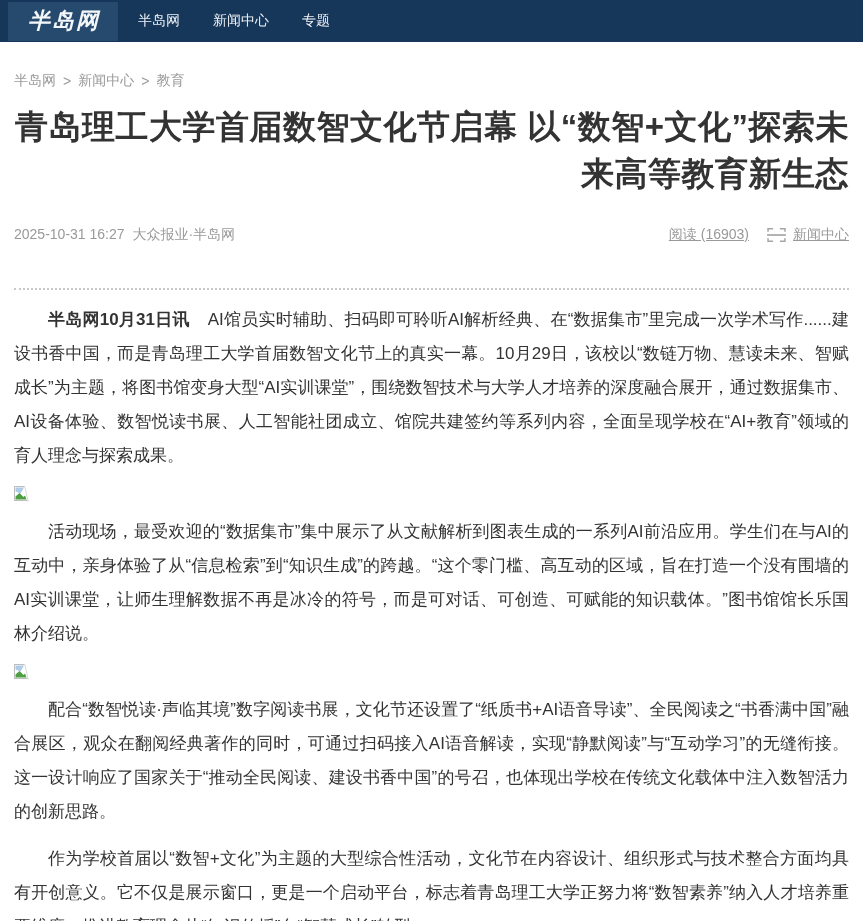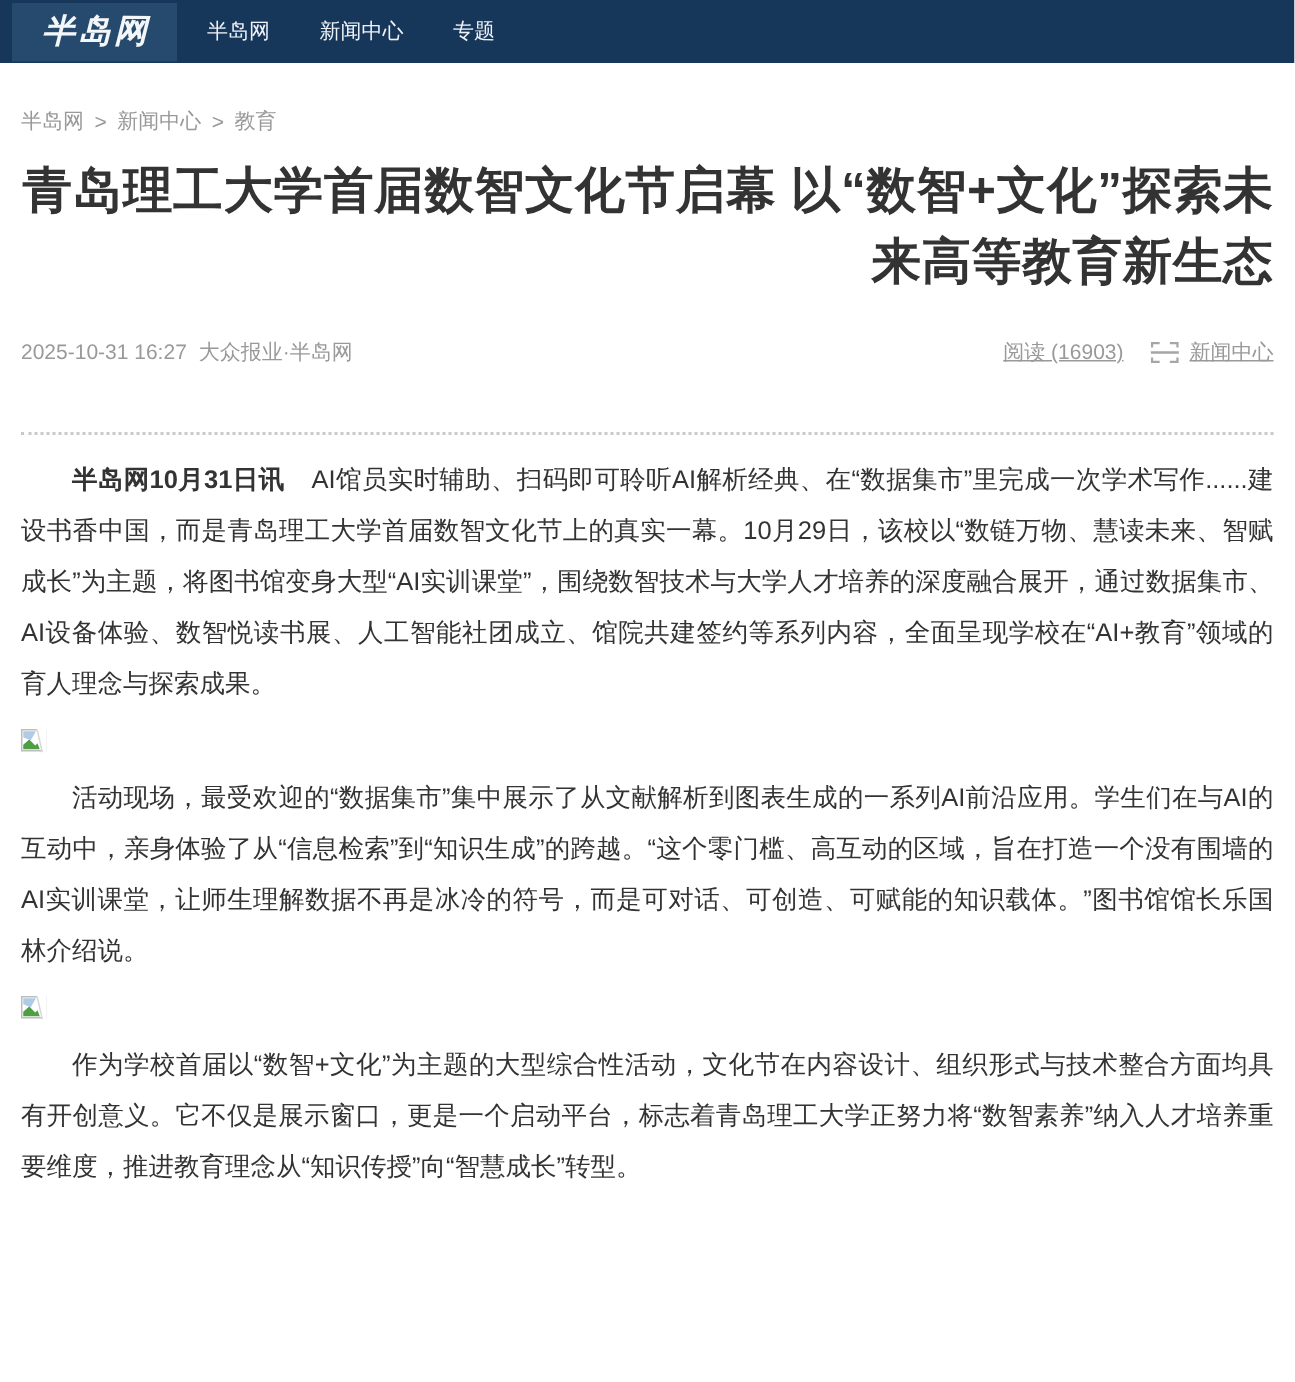--- a/index.html
+++ b/index.html
@@ -141,17 +141,18 @@
     <div class="img-ph">
       <svg width="17" height="16" viewBox="0 0 17 16">
         <rect x="0.5" y="0.5" width="16" height="14" fill="#ffffff" stroke="#bdbdbd"></rect>
         <path d="M1.5 1.5 H10 L6.5 7.5 L1.5 5.5 Z" fill="#aecbe8"></path>
         <path d="M1.5 13.5 V10.5 L5.5 7 L9.5 11 L11 9.5 L12.5 13.5 Z" fill="#4f9e44"></path>
         <path d="M10.5 0 L17 0 L17 16 L14 16 Z" fill="#ffffff"></path>
         <path d="M10.8 0.5 L14.2 15.5" stroke="#d8d8d8" stroke-width="1" fill="none"></path>
       </svg>
     </div>
 
+    <p><span>配合“数智悦读·声临其境”数字阅读书展，文化节还设置了“纸质书+AI语音导读”、全民阅读之“书香满中国”融合展区，观众在翻阅经典著作的同时，可通过扫码接入AI语音解读，实现“静默阅读”与“互动学习”的无缝衔接。这一设计响应了国家关于“推动全民阅读、建设书香中国”的号召，也体现出学校在传统文化载体中注入数智活力的创新思路。</span></p>
 
     <p><span>作为学校首届以“数智+文化”为主题的大型综合性活动，文化节在内容设计、组织形式与技术整合方面均具有开创意义。它不仅是展示窗口，更是一个启动平台，标志着青岛理工大学正努力将“数智素养”纳入人才培养重要维度，推进教育理念从“知识传授”向“智慧成长”转型。</span></p>
 
   </article>
 </div>
 
 </body></html>

